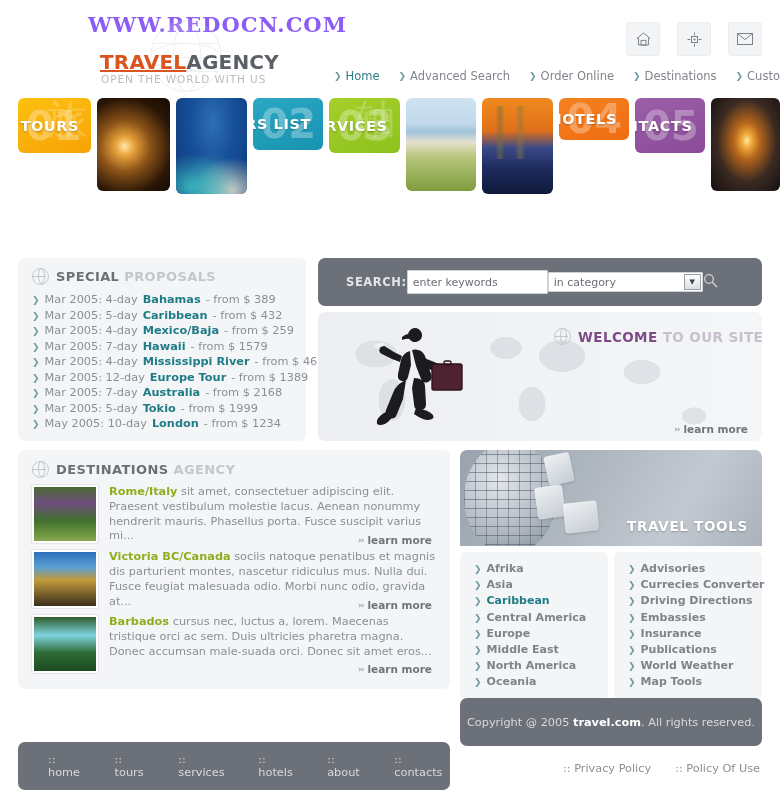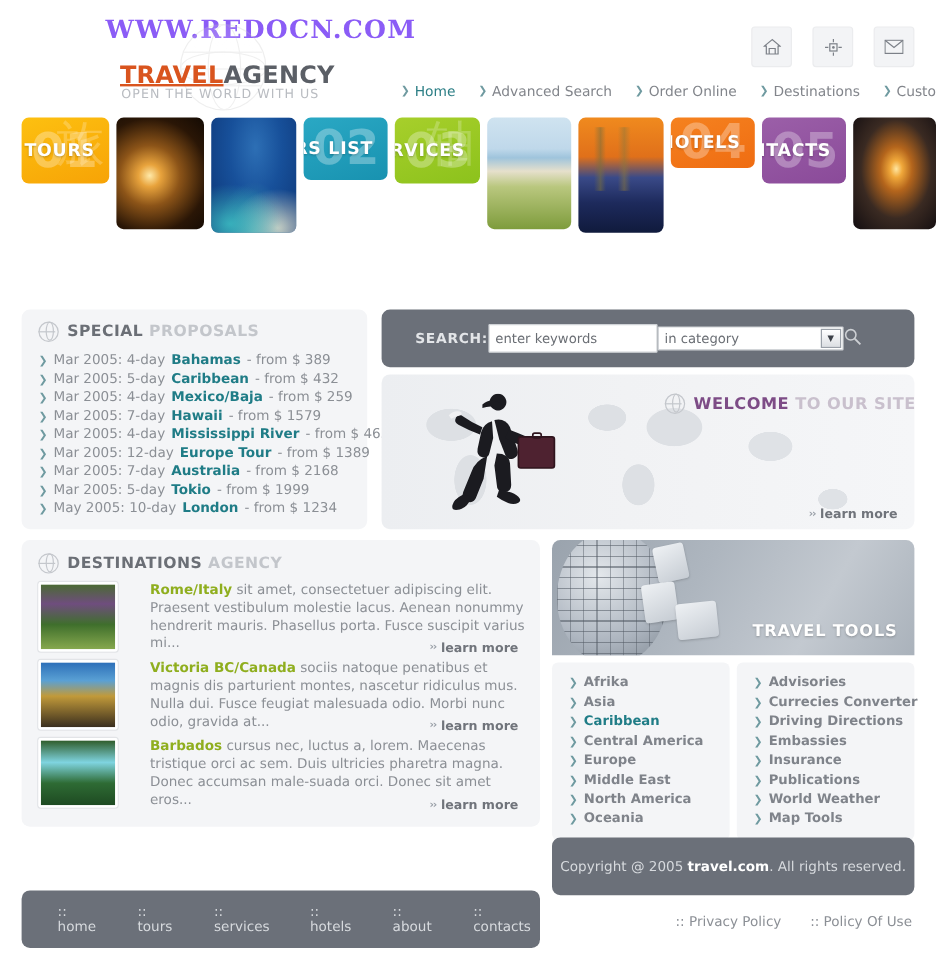--- a/index.html
+++ b/index.html
@@ -336,21 +336,21 @@
 
   
   .destinations {
     position: absolute;
     left: 18px; top: 450px;
     width: 432px; height: 239px;
     padding: 11px 12px 0 14px;
   }
   .drow {
     display: flex;
-    gap: 27px;
+    gap: 11px;
     margin-bottom: 2px;
     position: relative;
     padding-bottom: 4px;
   }
   .dthumb {
     width: 66px; height: 58px;
     border: 2px solid #ffffff;
     border-radius: 2px;
     box-shadow: 0 0 0 1px #e2e4e7;
     flex: 0 0 auto;

